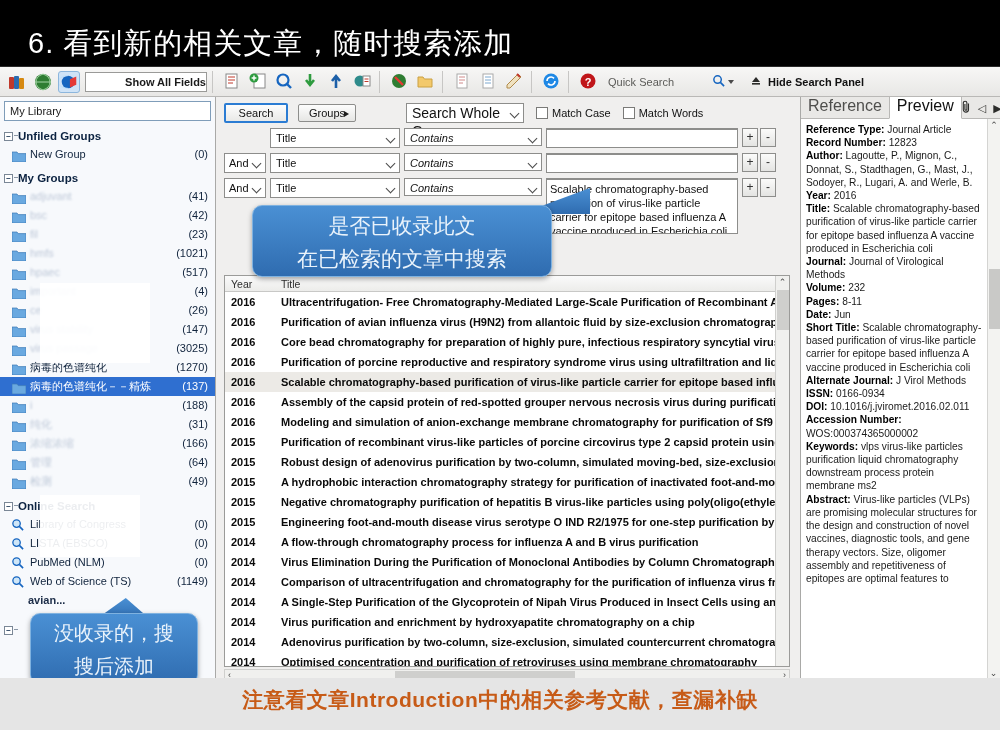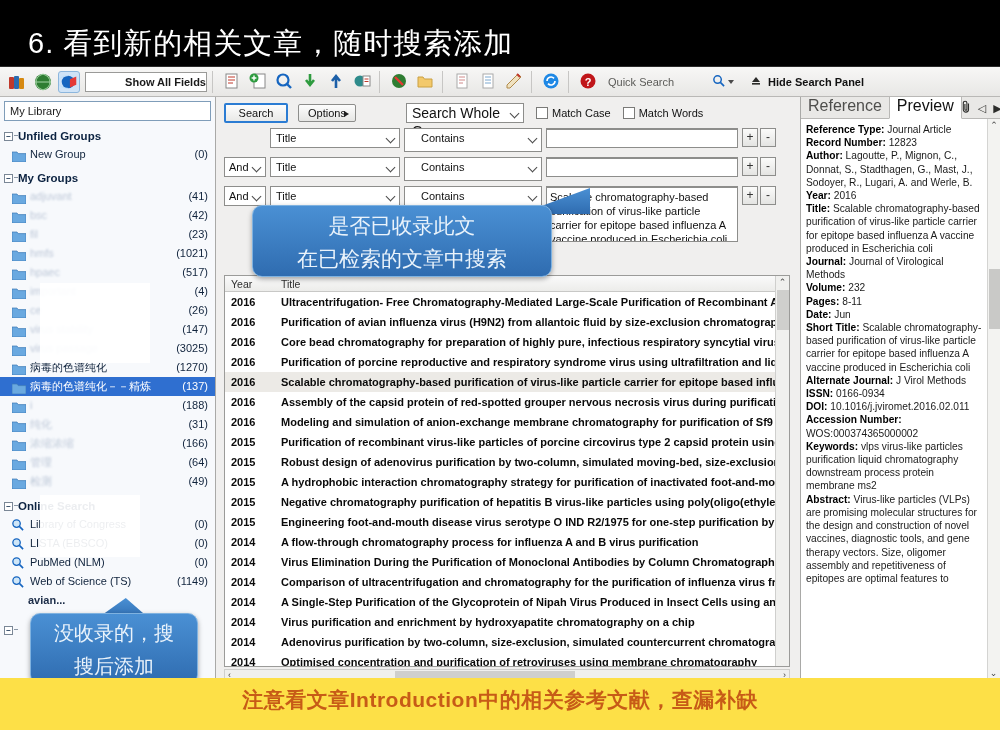--- a/index.html
+++ b/index.html
@@ -122,23 +122,23 @@
     width:42px; height:20px; background:#fff; border:1px solid #8d8d8b;
     font-size:11px; line-height:18px; padding-left:4px; position:relative; color:#111;
   }
   .conj.blank { background:transparent; border:none; }
   .fieldsel {
     width:130px; height:20px; background:#fff; border:1px solid #8d8d8b;
     font-size:11px; line-height:18px; padding-left:5px; position:relative;
     margin-left:4px; color:#111;
   }
   .opsel {
-    width:138px; height:24px; background:#fff; border:1px solid #8d8d8b;
-    font-size:11px; line-height:18px; padding-left:16px; position:relative;
-    margin-left:4px; color:#111;
+    width:138px; height:18px; background:#fff; border:1px solid #8d8d8b;
+    font-size:11px; line-height:18px; padding-left:5px; position:relative;
+    margin-left:4px; color:#111;font-style:italic;
   }
   .term {
     width:192px; min-height:20px; background:#fff; border:1px solid #8d8d8b;
     border-top:2px solid #8d8d8b;
     font-size:11px; line-height:14px; padding:2px 3px; margin-left:4px; color:#111;
   }
   .term.tall { height:56px; overflow:hidden; }
   .pm { margin-left:4px; display:flex; }
   .pm span {
     width:16px; height:19px; line-height:17px; text-align:center; font-size:12px;
@@ -226,21 +226,21 @@
   }
   .tail-2 {
     position:absolute; left:95px; top:598px; width:56px; height:22px;
     background:linear-gradient(#4a90d4,#2f6cb0);
     clip-path:polygon(0% 100%, 55% 0%, 100% 100%);
   }
 
   
   .banner {
     position:absolute; left:0; top:678px; width:1000px; height:52px;
-    background:#fde047;
+    background:#e5e5e5;
   }
   .banner .txt {
     position:absolute; left:50%; top:8px; transform:translateX(-50%);
     color:#c75b17; font-size:21px; font-weight:bold; white-space:nowrap;
     letter-spacing:.5px;
   }
 </style>
 </head>
 <body>
 
@@ -485,21 +485,21 @@
     <div class="priv-mask"></div>
     <div class="priv-mask2"></div>
   </div>
 
   <div class="center-pane">
 
     <div class="search-ctl">
       <div class="srow1">
         <div class="btn primary">Search</div>
         <div class="btn opts">
-          <span>Options</span>
+          <span>Groups</span>
           <span class="tri"></span>
         </div>
         <div class="scope">
           <span>Search Whole Group</span>
           <span class="chev"></span>
         </div>
         <div class="chk">
           <span class="box"></span>
           <span>Match Case</span>
         </div>

